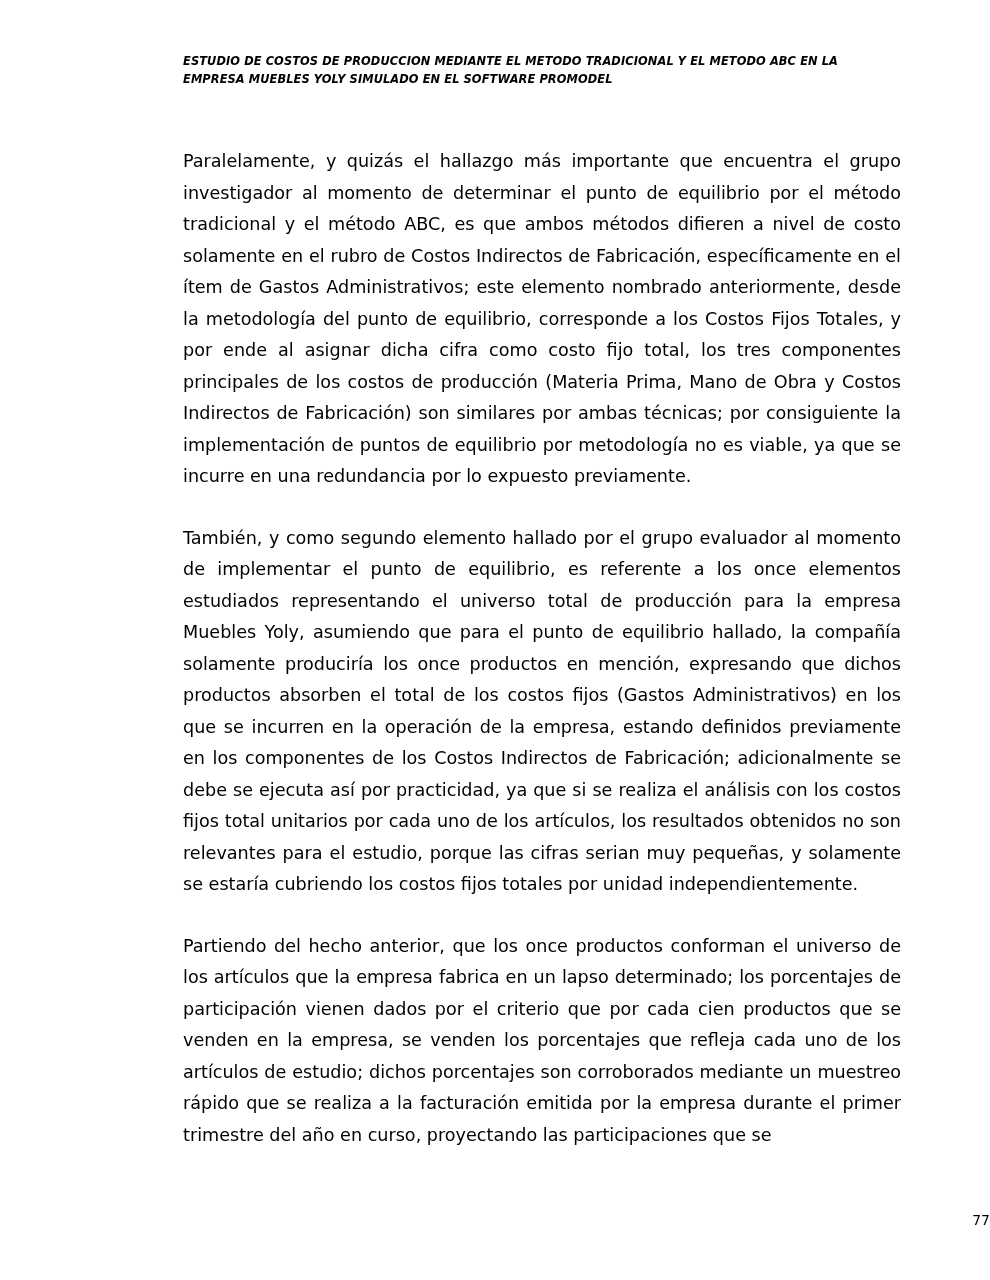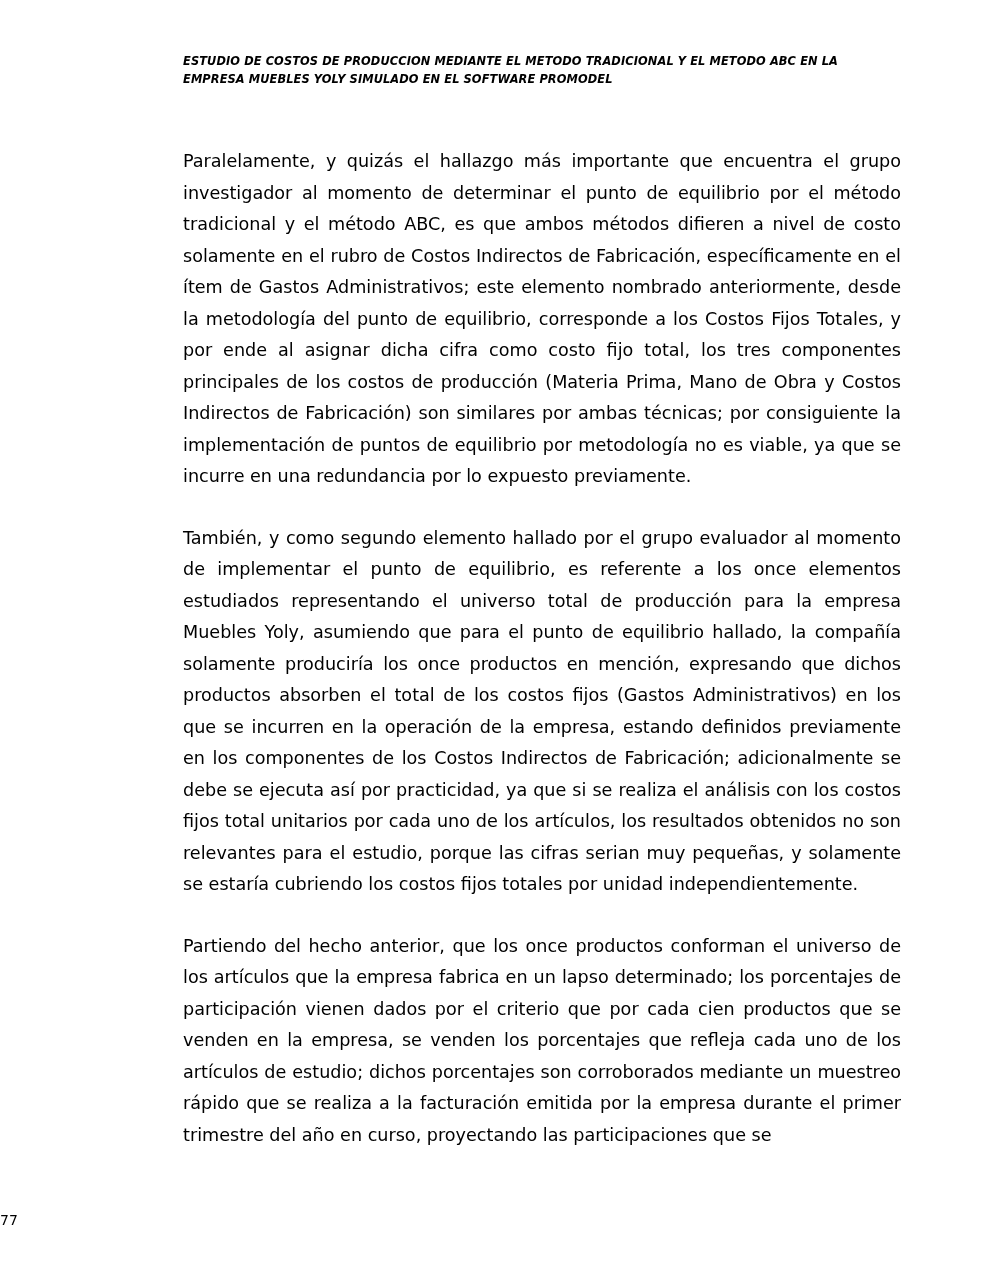--- a/index.html
+++ b/index.html
@@ -48,21 +48,21 @@
     color: #000;
   }
   p.para:last-child {
     margin-bottom: 0;
   }
   .page-number {
     position: absolute;
     left: 0;
     right: 0;
     top: 1212px;
-    text-align: left;
+    text-align: right;
     font-size: 14px;
     color: #000;
   }
 </style>
 </head>
 <body>
 
 <div class="page">
 
   <div class="running-head">ESTUDIO DE COSTOS DE PRODUCCION MEDIANTE EL METODO TRADICIONAL Y EL METODO ABC EN LA EMPRESA MUEBLES YOLY SIMULADO EN EL SOFTWARE PROMODEL</div>

